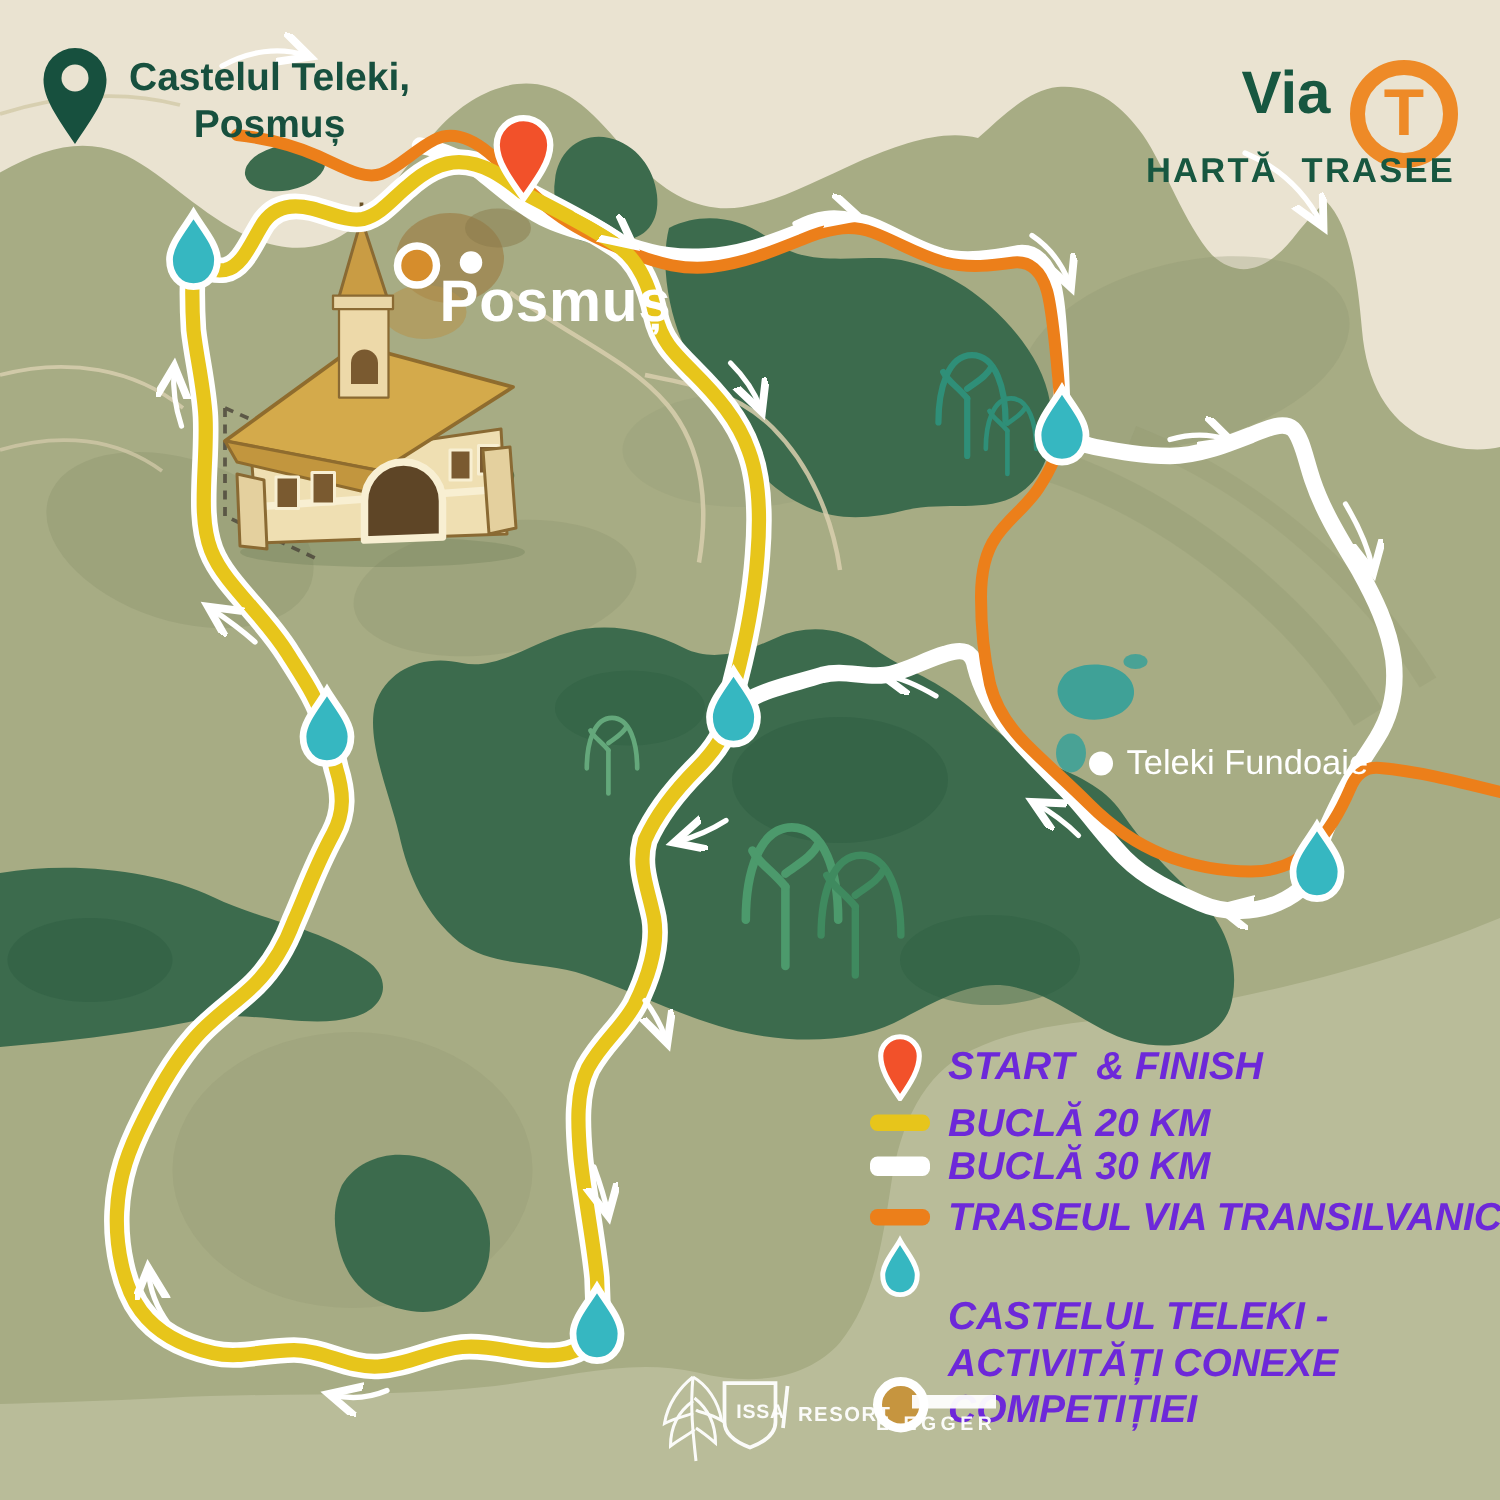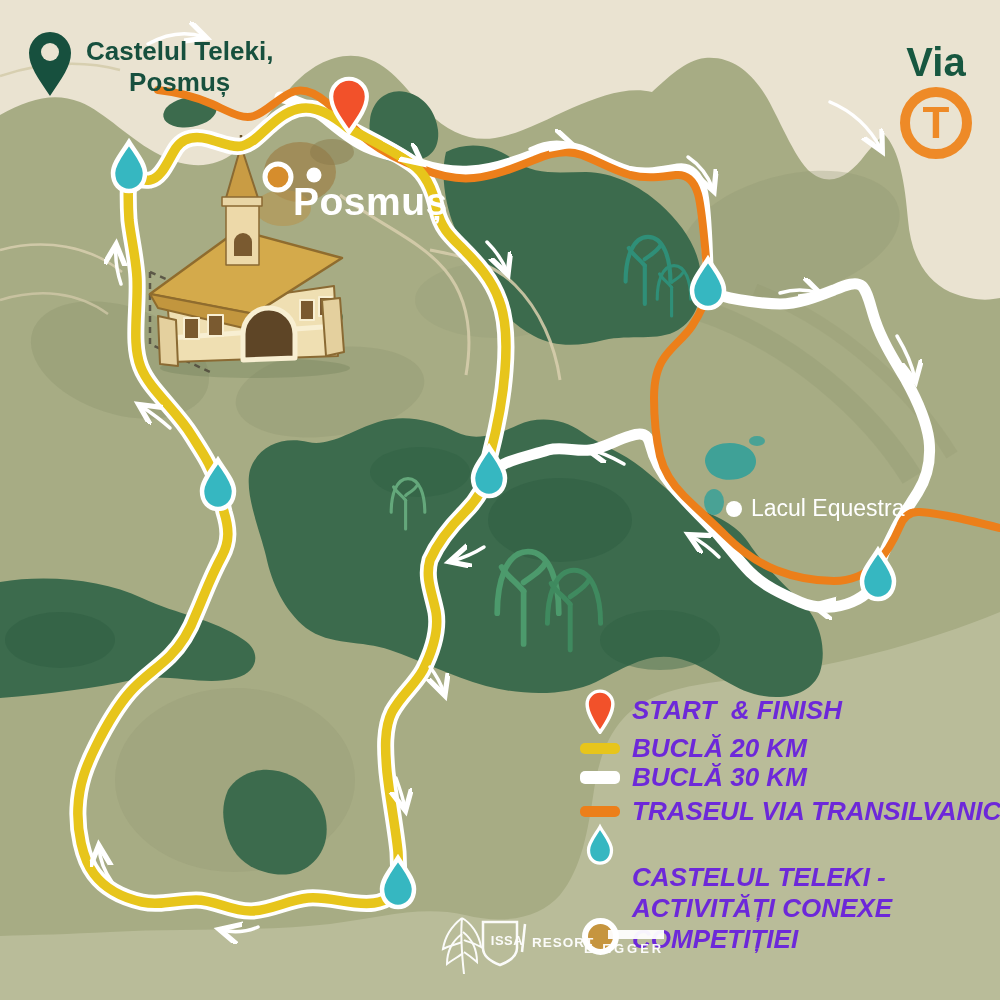--- a/index.html
+++ b/index.html
@@ -7,21 +7,21 @@
     background:#eae3d1;font-family:"Liberation Sans","DejaVu Sans",sans-serif;}
   #terrain{position:absolute;left:0;top:0;}
   .maplabel{position:absolute;color:#fff;font-weight:600;}
   #village-label{left:293px;top:180px;font-size:39px;letter-spacing:.5px;}
   #lake-label{left:726px;top:495px;display:flex;align-items:center;gap:9px;font-size:23px;font-weight:500;}
   #lake-label .dot{width:16px;height:16px;border-radius:50%;background:#fff;}
   
   #loc{position:absolute;left:26px;top:28px;display:flex;gap:12px;text-align:center;}
   #loc .txt{color:#17503e;font-weight:700;font-size:26px;line-height:31px;padding-top:8px;}
   
-  #brand{position:absolute;right:28px;top:40px;display:flex;align-items:center;gap:2px;flex-direction:column;}
+  #brand{position:absolute;right:28px;top:40px;display:flex;gap:13px;}
   #brand .via{color:#175740;font-weight:700;font-size:40px;}
   #brand .ring{width:52px;height:52px;border:10px solid #ee8a27;border-radius:50%;
     display:flex;align-items:center;justify-content:center;color:#ee8a27;
     font-size:44px;font-weight:800;padding:0;}
   #brand .name{color:#175740;font-weight:700;font-style:italic;font-size:38px;}
   #brand-sub{position:absolute;right:30px;top:100px;color:#175740;font-weight:700;
     font-size:23px;letter-spacing:1.5px;white-space:pre;}
   
   #legend{position:absolute;left:580px;top:686px;width:402px;}
   .lrow{position:absolute;display:flex;align-items:center;gap:12px;}
@@ -264,40 +264,41 @@
 
   <circle cx="278" cy="177" r="13" fill="#d68d2c" stroke="#fff" stroke-width="5"></circle>
   <circle cx="314" cy="175" r="7.5" fill="#fff"></circle>
 
   <path transform="translate(349,105) scale(1.05)" d="M0,26 C-10,12 -17,2 -17,-8 A17,17 0 1 1 17,-8 C17,2 10,12 0,26 Z" fill="#f2512a" stroke="#fff" stroke-width="4"></path>
 </svg>
 
 <span class="maplabel" id="village-label">Posmuș</span>
 <div class="maplabel" id="lake-label">
   <span class="dot"></span>
-  <span>Lacul Equestra</span>
+  <span>Teleki Fundoaie</span>
 </div>
 
 <div id="loc">
   <svg width="48" height="72" viewBox="0 0 48 72">
     <path d="M24,68 C12,50 3,38 3,25 A21,21 0 1 1 45,25 C45,38 36,50 24,68 Z" fill="#17503e"></path>
     <circle cx="24" cy="24" r="9" fill="#eae3d1"></circle>
   </svg>
   <div class="txt">
     <div>Castelul Teleki,</div>
     <div>Posmuș</div>
   </div>
 </div>
 
 <div id="brand">
   <span class="via">Via</span>
   <span class="ring">
     <span>T</span>
   </span>
 </div>
+<div id="brand-sub">HARTĂ  TRASEE</div>
 
 <div id="legend">
   <div class="lrow" style="top:0;">
     <span class="icCell">
       <svg width="34" height="48" viewBox="-19 -28 38 56">
         <path d="M0,26 C-9,13 -15,3 -15,-7 A15,15 0 1 1 15,-7 C15,3 9,13 0,26 Z" fill="#f2512a" stroke="#fff" stroke-width="4"></path>
       </svg>
     </span>
     <span class="lab">START  &amp; FINISH</span>
   </div>

